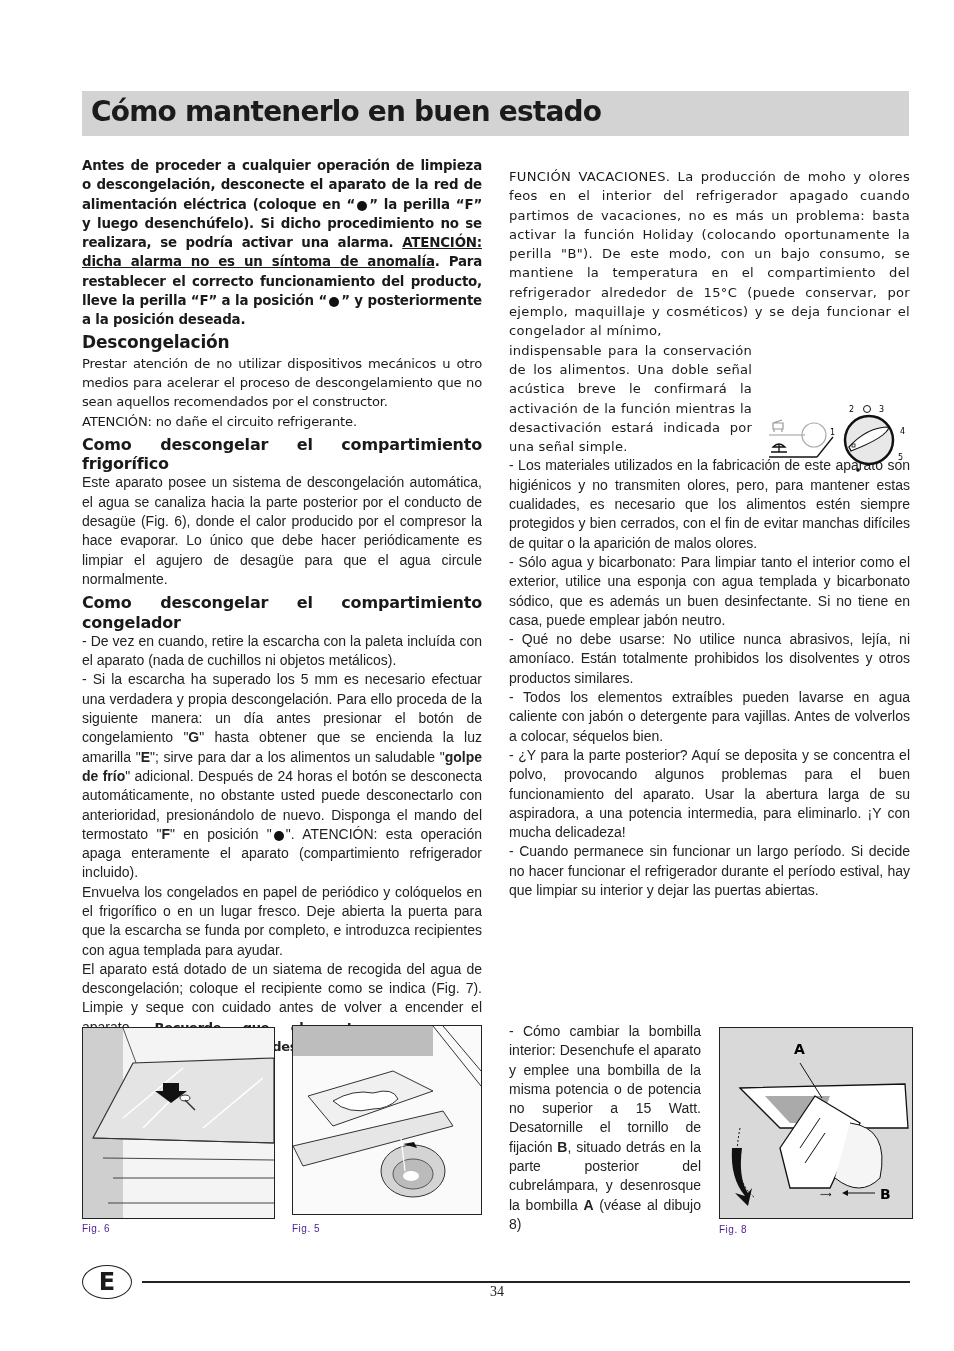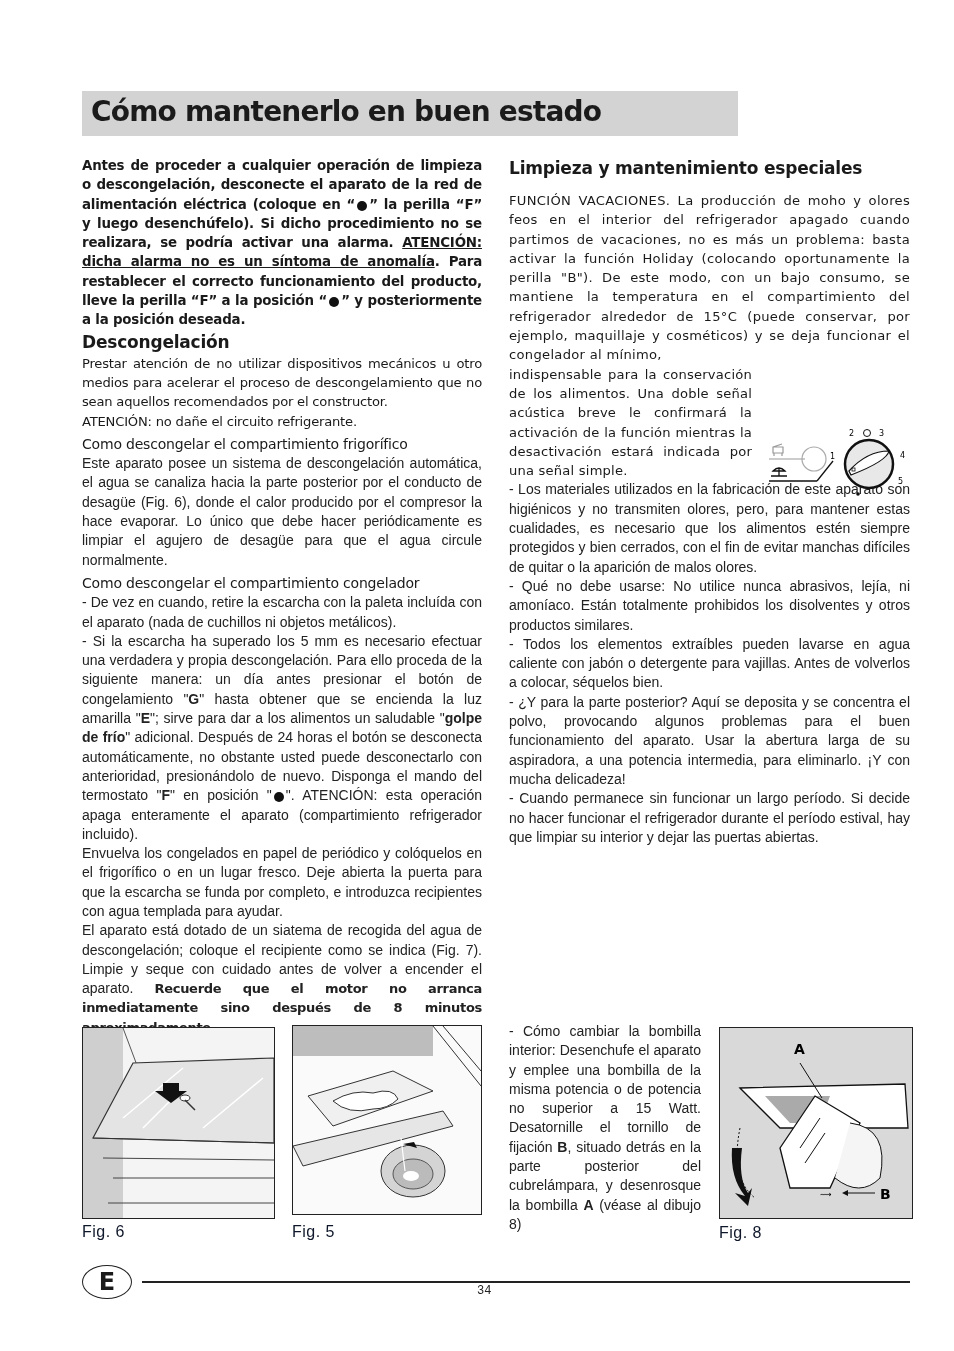--- a/index.html
+++ b/index.html
@@ -1,50 +1,50 @@
 <!DOCTYPE html>
 <html><head>
 <meta charset="utf-8">
 <style>
   html, body { margin:0; padding:0; background:#ffffff; }
   body { width:954px; height:1351px; position:relative; overflow:hidden;
          font-family:"DejaVu Sans", sans-serif; color:#1a1a1a; }
-  .title-bar { position:absolute; left:82px; top:91px; width:656px; height:45px; background:#d3d3d3;text-align:right; }
+  .title-bar { position:absolute; left:82px; top:91px; width:827px; height:45px; background:#d3d3d3;text-align:right; }
   .title-bar h1 { margin:0; position:absolute; left:9px; top:2px; font-family:"DejaVu Sans", sans-serif;
          font-weight:bold; font-size:28px; letter-spacing:-0.8px; color:#1b1b1b; line-height:38px; }
 
   .col { position:absolute; font-size:13.1px; line-height:19.3px; text-align:justify; }
   .col-left { left:82px; top:156px; width:400px; }
   .col-right { left:509px; top:156px; width:401px; }
   .col p { margin:0; }
   .b { font-weight:normal; }
   .u { text-decoration:underline; }
   .lead { font-weight:bold; font-size:13.4px; letter-spacing:-0.2px; }
   .h2 { font-weight:bold; font-size:17px; line-height:24px; margin:5px 0 0 0; letter-spacing:-0.2px; }
-  .h3 { font-weight:normal; font-size:14px; line-height:19.3px; margin-top:4px !important; letter-spacing:-0.2px; }
+  .h3 { font-weight:bold; font-size:16px; line-height:19.3px; margin-top:4px !important; letter-spacing:-0.2px; }
   .body { font-family:"Liberation Sans", sans-serif; font-size:14px; line-height:19.3px; color:#222; }
   .dot { display:inline-block; width:10px; height:10px; border-radius:50%; background:#111; vertical-align:-2px; margin:0 2px; }
 
   .vac-wrap { position:relative; }
   .vac-text { width:243px; }
   .dial-fig { position:absolute; left:258px; top:230px; width:150px; height:80px; }
 
   .fig { position:absolute; border:1.5px solid #222; background:#f4f4f4; overflow:hidden; }
   .fig6 { left:82px; top:1027px; width:191px; height:190px; }
   .fig7 { left:292px; top:1025px; width:188px; height:188px; background:#fafafa; }
   .fig8 { left:719px; top:1027px; width:192px; height:190px; background:#d9d9d9; }
-  .cap { position:absolute; font-family:"Liberation Sans", sans-serif; font-size:16px; color:#0f172a; letter-spacing:0.5px; }
+  .cap { position:absolute; font-family:"Liberation Sans", sans-serif; font-size:10px; color:#4c1d95; letter-spacing:0.5px; }
 
   .bulb-text { position:absolute; left:509px; top:1022px; width:192px; font-family:"Liberation Sans", sans-serif;
                font-size:14px; line-height:19.3px; text-align:justify; color:#222; }
 
   .footer-e { position:absolute; left:82px; top:1265px; width:48px; height:32px; border:1.8px solid #222; border-radius:50%;
               text-align:center; font-weight:bold; font-size:24px; line-height:32px; font-family:"DejaVu Sans", sans-serif; }
   .footer-line { position:absolute; left:142px; top:1281px; width:768px; height:1.5px; background:#222; }
-  .page-num { position:absolute; left:477px; top:1284px; font-family:Liberation Mono, monospace; font-size:12px; color:#222; }
+  .page-num { position:absolute; left:490px; top:1284px; font-family:Liberation Serif, serif; font-size:14px; color:#222; }
 </style>
 </head>
 <body>
 
 <div class="title-bar">
   <h1>Cómo mantenerlo en buen estado</h1>
 </div>
 
 <div class="col col-left">
   <p class="lead"><span>Antes de proceder a cualquier operación de limpieza o descongelación, desconecte el aparato de la red de alimentación eléctrica (coloque en “</span><span class="dot"></span><span>” la perilla “F” y luego desenchúfelo). Si dicho procedimiento no se realizara, se podría activar una alarma. </span><span class="u">ATENCIÓN: dicha alarma no es un síntoma de anomalía</span><span>. Para restablecer el correcto funcionamiento del producto, lleve la perilla “F” a la posición “</span><span class="dot"></span><span>” y posteriormente a la posición deseada.</span></p>
@@ -55,21 +55,20 @@
   <p class="h3">Como descongelar el compartimiento frigorífico</p>
   <p class="body">Este aparato posee un sistema de descongelación automática, el agua se canaliza hacia la parte posterior por el conducto de desagüe (Fig. 6), donde el calor producido por el compresor la hace evaporar. Lo único que debe hacer periódicamente es limpiar el agujero de desagüe para que el agua circule normalmente.</p>
   <p class="h3">Como descongelar el compartimiento congelador</p>
   <p class="body">- De vez en cuando, retire la escarcha con la paleta incluída con el aparato (nada de cuchillos ni objetos metálicos).</p>
   <p class="body"><span>- Si la escarcha ha superado los 5 mm es necesario efectuar una verdadera y propia descongelación. Para ello proceda de la siguiente manera: un día antes presionar el botón de congelamiento "</span><b>G</b><span>" hasta obtener que se encienda la luz amarilla "</span><b>E</b><span>"; sirve para dar a los alimentos un saludable "</span><b>golpe de frío</b><span>" adicional. Después de 24 horas el botón se desconecta automáticamente, no obstante usted puede desconectarlo con anterioridad, presionándolo de nuevo. Disponga el mando del termostato "</span><b>F</b><span>" en posición "</span><span class="dot"></span><span>". ATENCIÓN: esta operación apaga enteramente el aparato (compartimiento refrigerador incluido).</span></p>
   <p class="body">Envuelva los congelados en papel de periódico y colóquelos en el frigorífico o en un lugar fresco. Deje abierta la puerta para que la escarcha se funda por completo, e introduzca recipientes con agua templada para ayudar.</p>
   <p class="body"><span>El aparato está dotado de un siatema de recogida del agua de descongelación; coloque el recipiente como se indica (Fig. 7). Limpie y seque con cuidado antes de volver a encender el aparato. </span><b style="font-family:'DejaVu Sans',sans-serif;font-size:13px;letter-spacing:-0.3px">Recuerde que el motor no arranca inmediatamente sino después de 8 minutos aproximadamente.</b></p>
 </div>
 
 <div class="col col-right">
-  <p class="h2" style="margin-top:0">Limpieza y mantenimiento especiales</p>
   <div class="vac-wrap" style="margin-top:11px">
     <p class="b" style="letter-spacing:0.3px">FUNCIÓN VACACIONES. La producción de moho y olores feos en el interior del refrigerador apagado cuando partimos de vacaciones, no es más un problema: basta activar la función Holiday (colocando oportunamente la perilla "B"). De este modo, con un bajo consumo, se mantiene la temperatura en el compartimiento del refrigerador alrededor de 15°C (puede conservar, por ejemplo, maquillaje y cosméticos) y se deja funcionar el congelador al mínimo,</p>
     <p class="b vac-text" style="letter-spacing:0.2px">indispensable para la conservación de los alimentos. Una doble señal acústica breve le confirmará la activación de la función mientras la desactivación estará indicada por una señal simple.</p>
 
     <svg class="dial-fig" viewBox="0 0 150 80">
       <g stroke="#999" fill="none" stroke-width="1.2">
         <path d="M6 26 h10 v6 h-10 z M7 32 v3 M15 32 v3 M6 26 l9 -3"></path>
         <line x1="2" y1="38" x2="38" y2="38"></line>
       </g>
       <circle cx="47" cy="38" r="12" fill="none" stroke="#aaa" stroke-width="1.2"></circle>
@@ -85,20 +84,21 @@
       <text x="131" y="63" font-size="8" font-family="DejaVu Sans">5</text>
       <circle cx="100" cy="12" r="3.5" fill="none" stroke="#111" stroke-width="1"></circle>
       <circle cx="102" cy="43" r="24" fill="#e8e8e8" stroke="#111" stroke-width="2.5"></circle>
       <path d="M82 50 Q 100 30 122 30 Q 120 40 84 54 Z" fill="#fff" stroke="#111" stroke-width="1.2"></path>
       <rect x="85" y="47" width="3" height="3" fill="none" stroke="#111" stroke-width="0.8"></rect>
       <circle cx="91" cy="73" r="1.8" fill="#111"></circle>
     </svg>
   </div>
 
   <p class="body"> - Los materiales utilizados en la fabricación de este aparato son higiénicos y no transmiten olores, pero, para mantener estas cualidades, es necesario que los alimentos estén siempre protegidos y bien cerrados, con el fin de evitar manchas difíciles de quitar o la aparición de malos olores.</p>
+  <p class="body">- Sólo agua y bicarbonato: Para limpiar tanto el interior como el exterior, utilice una esponja con agua templada y bicarbonato sódico, que es además un buen desinfectante. Si no tiene en casa, puede emplear jabón neutro.</p>
   <p class="body">- Qué no debe usarse: No utilice nunca abrasivos, lejía, ni amoníaco. Están totalmente prohibidos los disolventes y otros productos similares.</p>
   <p class="body">- Todos los elementos extraíbles pueden lavarse en agua caliente con jabón o detergente para vajillas. Antes de volverlos a colocar, séquelos bien.</p>
   <p class="body">- ¿Y para la parte posterior? Aquí se deposita y se concentra el polvo, provocando algunos problemas para el buen funcionamiento del aparato. Usar la abertura larga de su aspiradora, a una potencia intermedia, para eliminarlo. ¡Y con mucha delicadeza!</p>
   <p class="body">- Cuando permanece sin funcionar un largo período. Si decide no hacer funcionar el refrigerador durante el período estival, hay que limpiar su interior y dejar las puertas abiertas.</p>
 </div>
 
 <div class="bulb-text"><span>- Cómo cambiar la bombilla interior: Desenchufe el aparato y emplee una bombilla de la misma potencia o de potencia no superior a 15 Watt. Desatornille el tornillo de fijación </span><b>B</b><span>, situado detrás en la parte posterior del cubrelámpara, y desenrosque la bombilla </span><b>A</b><span> (véase al dibujo 8)</span></div>
 
 <div class="fig fig6">
   <svg width="191" height="190" viewBox="0 0 191 190">

